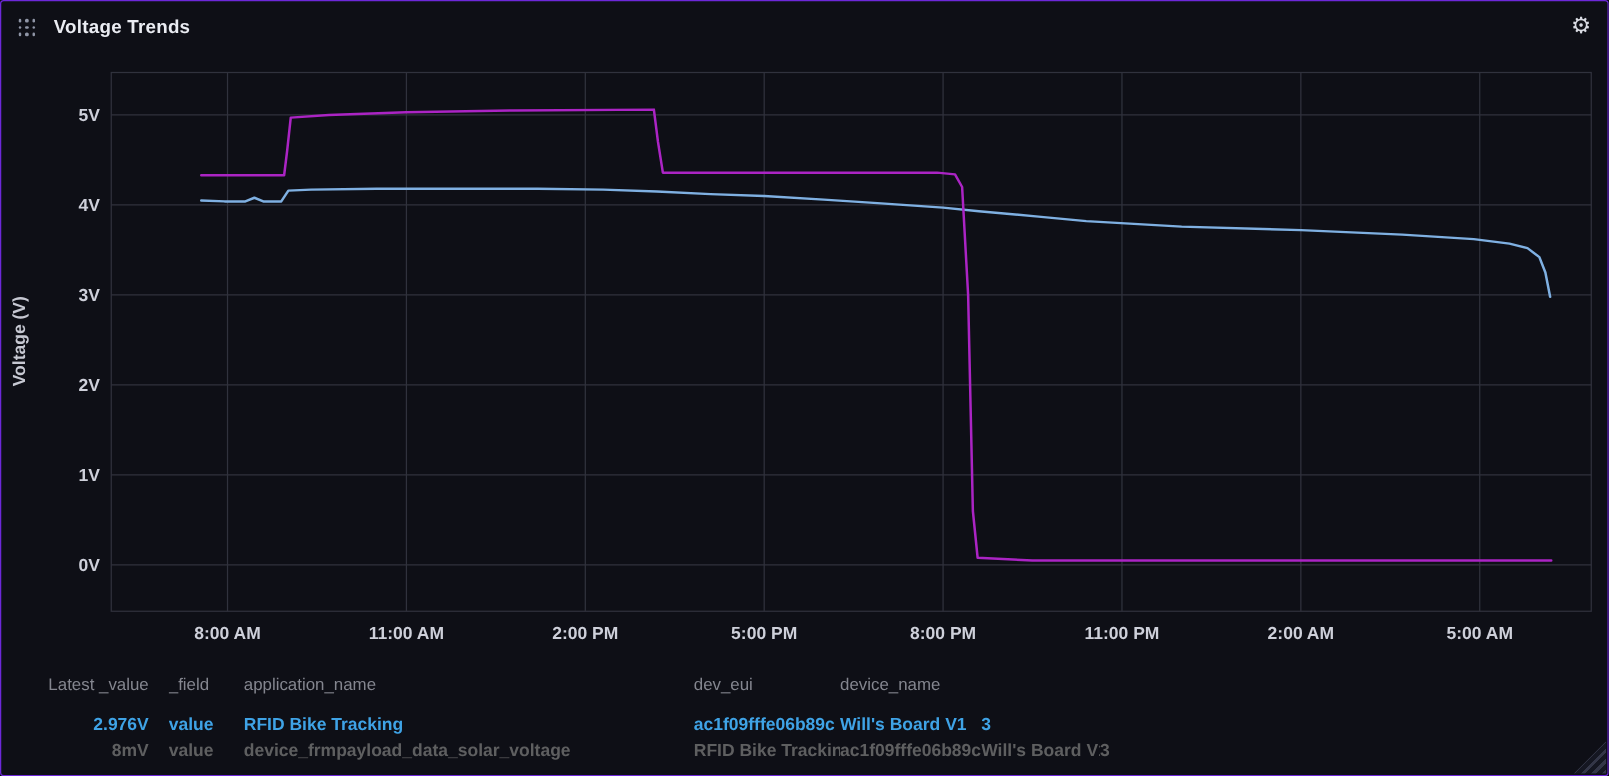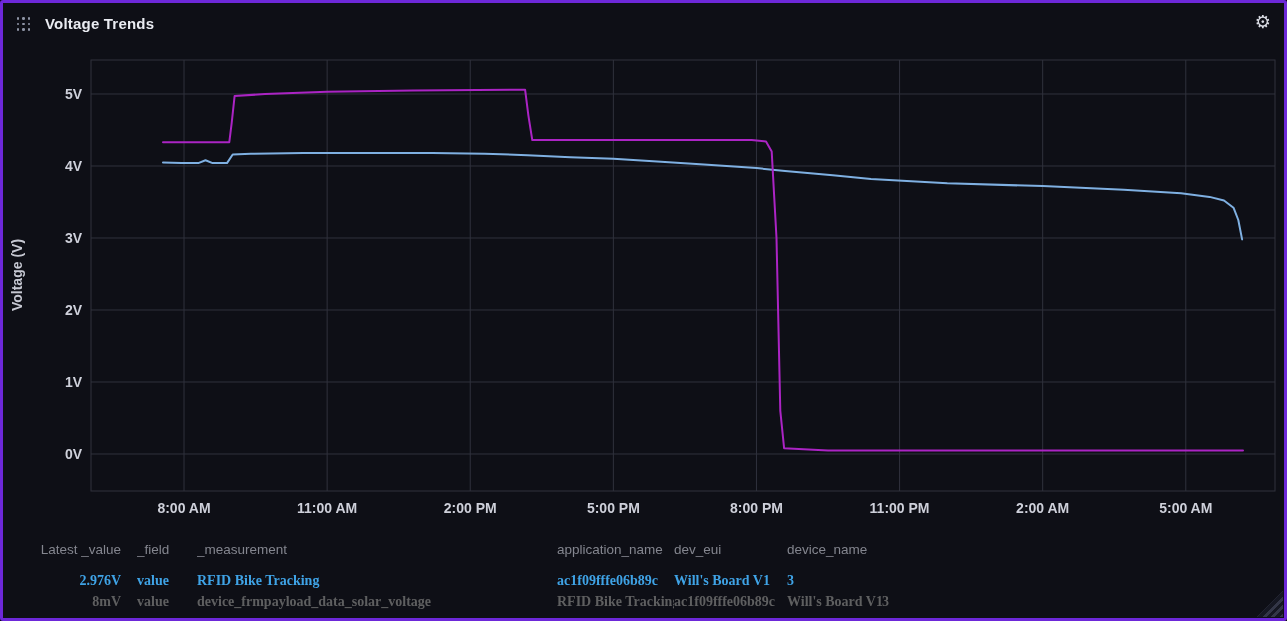--- a/index.html
+++ b/index.html
@@ -1,18 +1,18 @@
 <!DOCTYPE html>
 <html><head>
 <meta charset="utf-8">
 <style>
   html,body { margin:0; padding:0; background:#090a0f; }
   .panel {
     position:relative; width:1287px; height:621px; box-sizing:border-box;
-    background:#0e0f16; border:3px solid #6d28d9; border-radius:3px;
+    background:#0e0f16; border:1px solid #6d28d9; border-radius:3px;
     font-family:"Liberation Sans", sans-serif; overflow:hidden;
   }
   
   .grip {
     position:absolute; left:12px; top:13px; width:17px; height:16px;
     display:grid; grid-template-columns:repeat(3,1fr); grid-template-rows:repeat(3,1fr);
     justify-items:center; align-items:center; cursor:grab;
   }
   .grip i { width:2.6px; height:2.6px; background:#8f95a6; border-radius:50%; }
   .panel-title {
@@ -33,21 +33,21 @@
   .legend { position:absolute; left:0; top:537px; width:1287px; }
   .legend-grid {
     display:grid; grid-template-columns:108px 60px 360px 117px 113px 95px 1fr;
     padding-left:26px; box-sizing:border-box; width:100%;
   }
   .legend-grid .cell { line-height:20px; white-space:nowrap; overflow:hidden; }
   .legend-grid .cell.right { text-align:right; padding-right:16px; }
   .legend-head .cell { font-size:13.5px; color:#84868f; font-weight:normal; }
   .legend-head { margin-bottom:11px; }
   .legend-row .cell { font-size:14px; font-weight:bold; }
-  .legend-row { margin-bottom:1px; cursor:pointer;font-family:Liberation Serif, serif; }
+  .legend-row { margin-bottom:1px; cursor:pointer; }
   
   .resize-handle {
     position:absolute; right:1px; bottom:1px; width:26px; height:26px; cursor:nwse-resize;
     background:repeating-linear-gradient(-45deg,#333647 0 2.5px,#151722 2.5px 6px);
     clip-path:polygon(100% 0, 0 100%, 100% 100%);
   }
 </style>
 </head>
 <body>
 
@@ -102,21 +102,20 @@
       <text x="79" y="167.98596725693287" fill="#ced0da" font-size="14" font-weight="bold" text-anchor="end" font-family="Liberation Sans, sans-serif">4V</text>
       <text x="79" y="95.98463080521219" fill="#ced0da" font-size="14" font-weight="bold" text-anchor="end" font-family="Liberation Sans, sans-serif">5V</text>
     </svg>
 
   <div class="y-axis-label">Voltage (V)</div>
 
   <div class="legend">
     <div class="legend-grid legend-head" id="legend-head">
         <div class="cell right">Latest _value</div>
         <div class="cell">_field</div>
-        <div class="cell">_measurement</div>
         <div class="cell">application_name</div>
         <div class="cell">dev_eui</div>
         <div class="cell">device_name</div>
       </div>
     <div id="legend-rows">
         <div class="legend-grid legend-row" style="color: rgb(63, 163, 230);">
           <div class="cell right">2.976V</div>
           <div class="cell">value</div>
           <div class="cell">RFID Bike Tracking</div>
           <div class="cell">ac1f09fffe06b89c</div>

